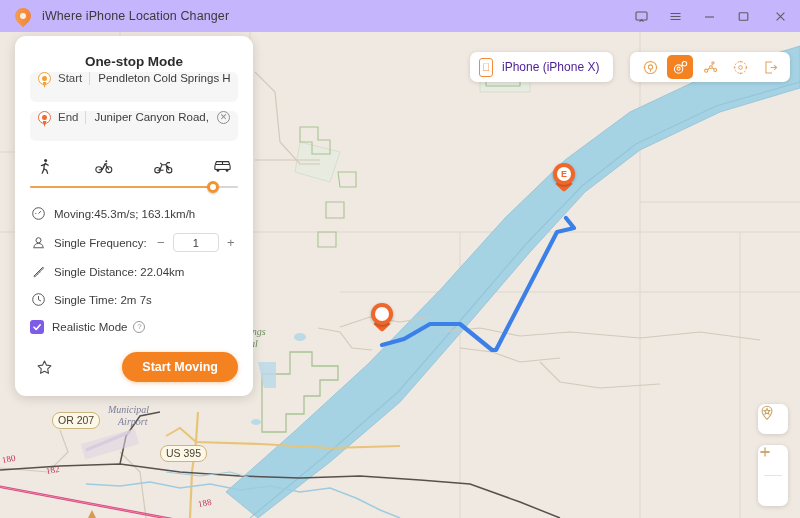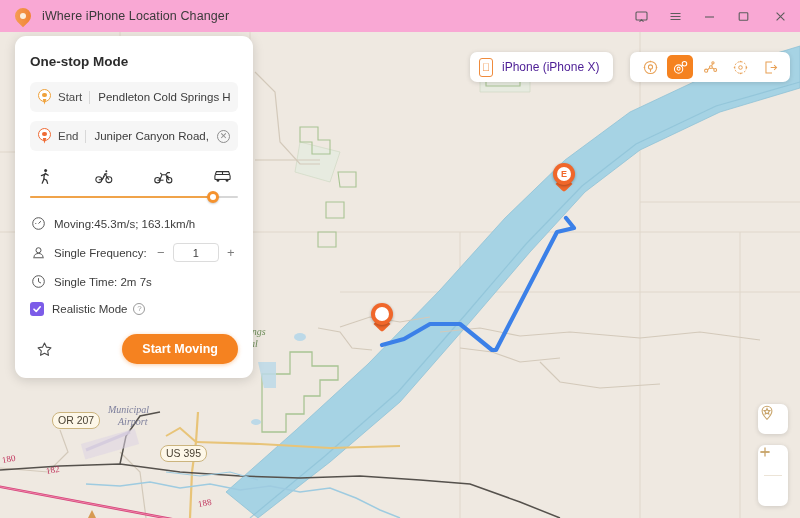--- a/index.html
+++ b/index.html
@@ -15,21 +15,21 @@
     position: relative;
     width: 800px; height: 518px;
     overflow: hidden;
     background: #efe9e1;
   }
 
   
   .titlebar {
     position: absolute; left: 0; top: 0;
     width: 800px; height: 32px;
-    background: #f9a8d4;
+    background: #c4b5fd;
     display: flex; align-items: center;
     z-index: 60;
   }
   .tb-logo {
     width: 18px; height: 18px;
     margin-left: 14px; margin-right: 10px;
     position: relative;
   }
   .tb-logo .drop {
     position: absolute; left: 1px; top: 1px;
@@ -209,32 +209,32 @@
   .panel {
     position: absolute; left: 15px; top: 36px;
     width: 238px;
     background: #ffffff;
     border-radius: 11px;
     box-shadow: 0 2px 12px rgba(0,0,0,.15);
     z-index: 50;
     padding: 14px 15px 12px 15px;
   }
   .panel-title {
-    text-align: left;
+    text-align: center;
     font-size: 13.5px;
     font-weight: bold;
     color: #2c2c2c;
-    margin: 4px 0 13px 0;
+    margin: 4px 0 3px 0;
   }
 
   .field {
     height: 30px;
     background: #f6f6f6;
     border-radius: 6px;
-    display: flex; align-items: center;
+    display: flex; align-items: flex-start;
     padding: 0 8px;
     margin-bottom: 9px;
     position: relative;
   }
   .field .fpin {
     width: 13px; height: 17px;
     position: relative;
     margin-right: 7px;
     flex: none;
   }
@@ -708,20 +708,29 @@
         </svg>
       </div>
       <div>Single Frequency:</div>
       <div class="stepper">
         <div class="sbtn">−</div>
         <div class="sval">1</div>
         <div class="sbtn">+</div>
       </div>
     </div>
 
+    <div class="info-row">
+      <div class="ic">
+        <svg width="15" height="15" viewBox="0 0 16 16" fill="none" stroke="currentColor" stroke-width="1.05">
+          <path d="M3 13 L12.6 3.4 L13.4 4.2 L4 13.8 Z"></path>
+          <path d="M6 10 L7.2 11.2 M8.2 7.8 L9.4 9"></path>
+        </svg>
+      </div>
+      <div>Single Distance: 22.04km</div>
+    </div>
 
     <div class="info-row">
       <div class="ic">
         <svg width="15" height="15" viewBox="0 0 16 16" fill="none" stroke="currentColor" stroke-width="1.05">
           <circle cx="8" cy="8" r="6.2"></circle>
           <path d="M8 4.4 L8 8.2 L10.6 9.6"></path>
         </svg>
       </div>
       <div>Single Time: 2m 7s</div>
     </div>

